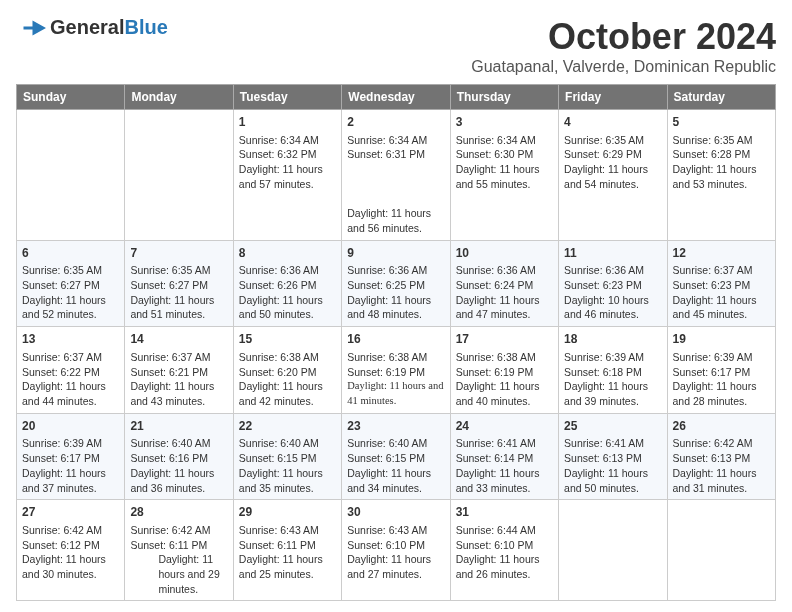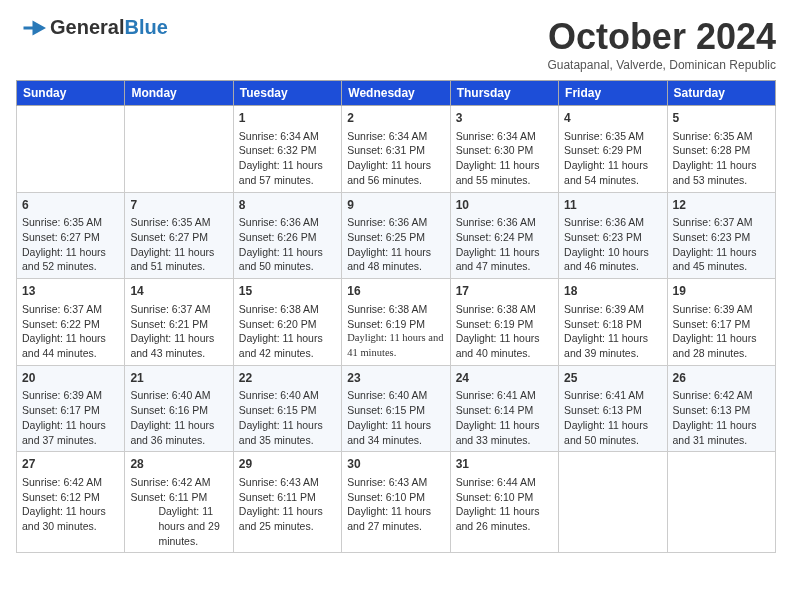--- a/index.html
+++ b/index.html
@@ -32,30 +32,30 @@
     }
     .title-area {
       text-align: right;
     }
     .month-title {
       font-size: 36px;
       font-weight: bold;
       color: #333;
     }
     .subtitle {
-      font-size: 12px;
+      font-size: 16px;
       color: #555;
     }
     .calendar {
       width: 100%;
       border-collapse: collapse;
       font-size: 11px;
     }
     .calendar th {
-      background-color: #1d4ed8;
+      background-color: #737373;
       color: #fff;
       text-align: left;
       padding: 5px 6px;
       font-size: 12px;
       font-weight: bold;
       border: 1px solid #aaa;
     }
     .calendar td {
       vertical-align: top;
       padding: 4px 5px;
@@ -120,21 +120,21 @@
         <td>
           <span class="day-num">1</span>
           <span style="display:block;">Sunrise: 6:34 AM</span>
           <span style="display:block;">Sunset: 6:32 PM</span>
           <span style="display:block;">Daylight: 11 hours and 57 minutes.</span>
         </td>
         <td>
           <span class="day-num">2</span>
           <span style="display:block;">Sunrise: 6:34 AM</span>
           <span style="display:block;">Sunset: 6:31 PM</span>
-          <span style="display:block;">Daylight: 11 hours and 56 minutes.</span>
+          <span style="display:block;margin-top:44px;">Daylight: 11 hours and 56 minutes.</span>
         </td>
         <td>
           <span class="day-num">3</span>
           <span style="display:block;">Sunrise: 6:34 AM</span>
           <span style="display:block;">Sunset: 6:30 PM</span>
           <span style="display:block;">Daylight: 11 hours and 55 minutes.</span>
         </td>
         <td>
           <span class="day-num">4</span>
           <span style="display:block;">Sunrise: 6:35 AM</span>

